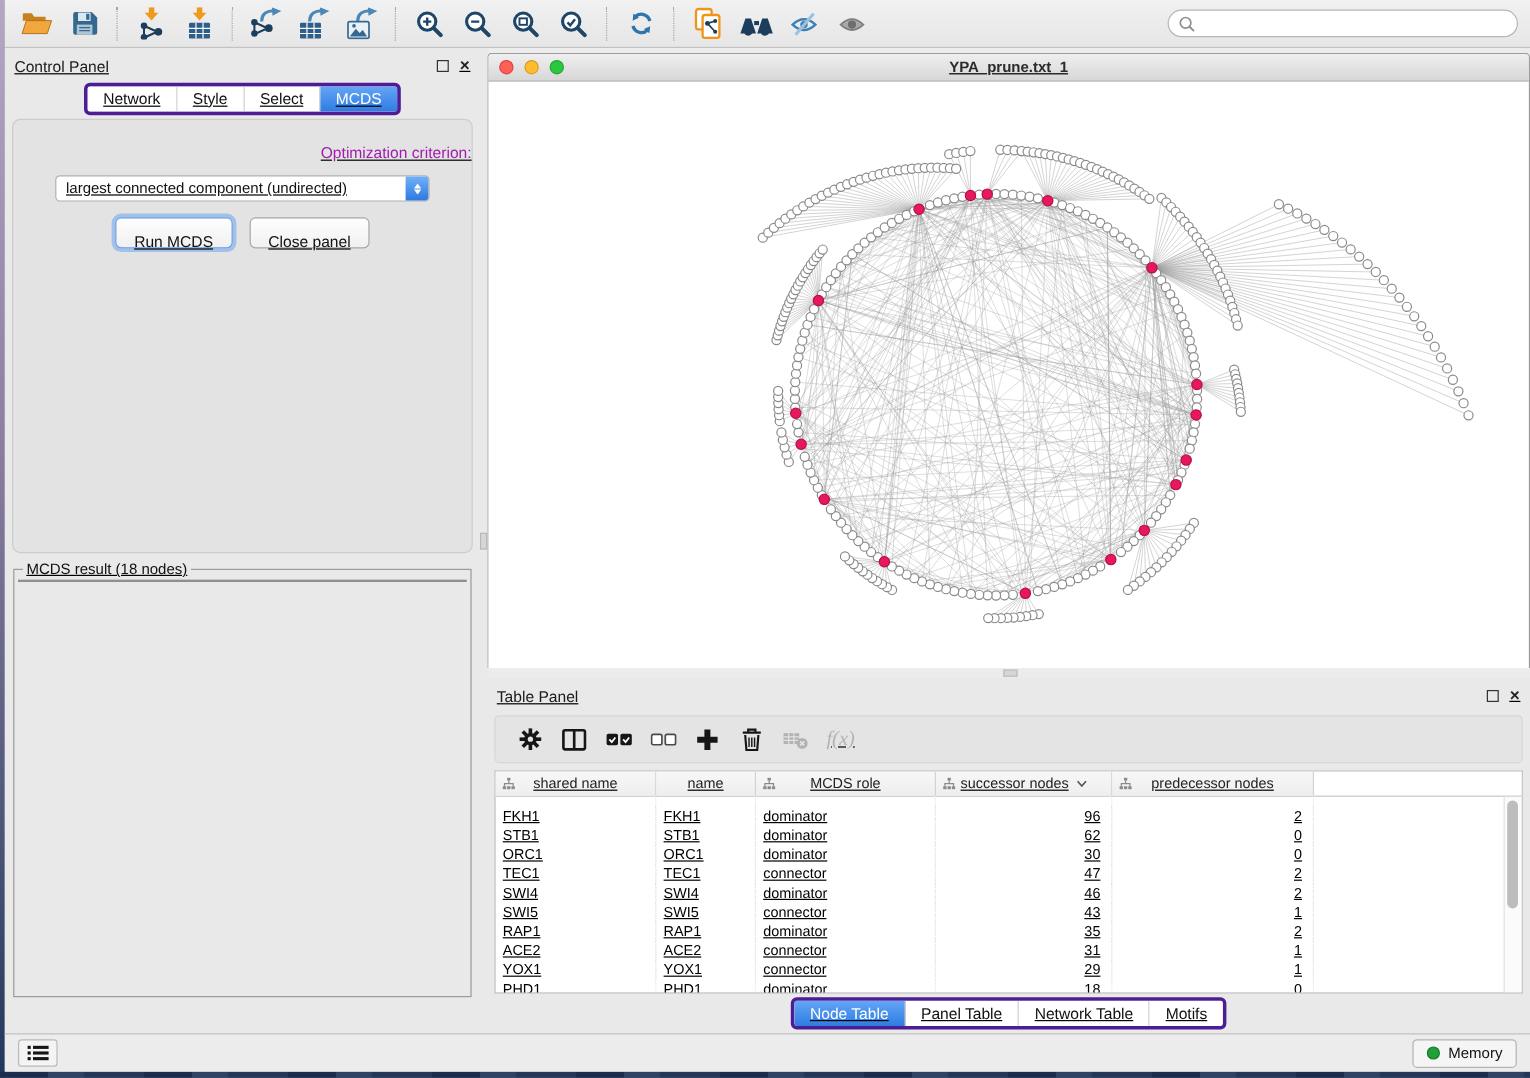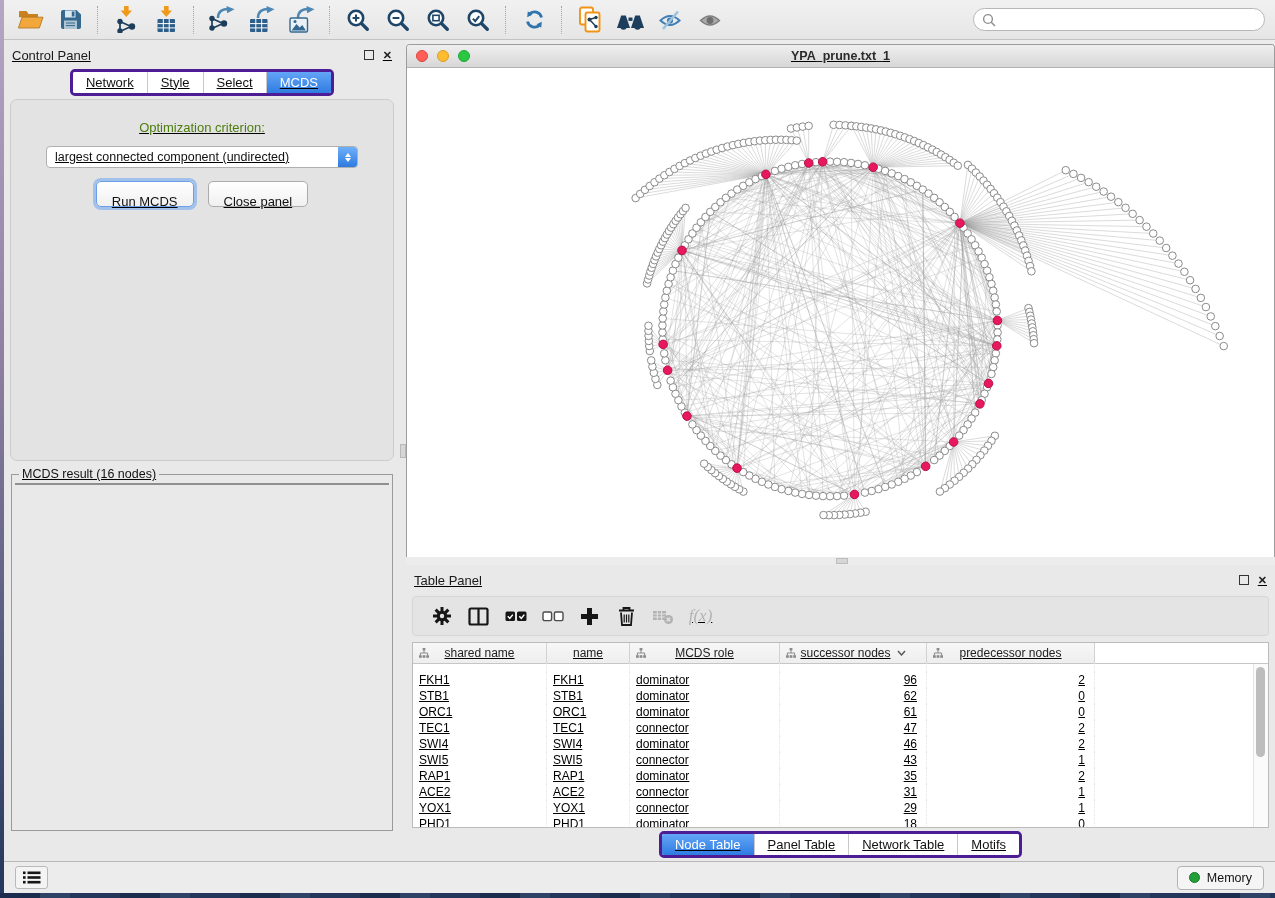--- a/index.html
+++ b/index.html
@@ -30,21 +30,21 @@
   .winbtn{font-size:11px;color:#222;line-height:1;cursor:pointer;}
   .winbtn.sq{width:8px;height:8px;border:1.3px solid #333;display:inline-block;}
   .cp-tabs-row{height:28px;display:flex;justify-content:center;align-items:center;}
   .seg{display:flex;background:#fff;border:3px solid #4c1d95;border-radius:5px;overflow:hidden;height:21px;}
   .seg button{font-family:"Liberation Sans",sans-serif;font-size:13px;padding:0 13px;background:#fff;border:none;
     border-right:1px solid #c9c9c9;color:#111;cursor:pointer;}
   .seg button:last-child{border-right:none;}
   .seg button.sel{background:linear-gradient(#64a5f6,#2e7ce2);color:#fff;}
   .cp-options{margin:3px 6px 0 6px;height:362px;flex:0 0 362px;background:#e3e3e3;
     border:1px solid #cccccc;border-radius:7px;box-sizing:border-box;}
-  .opt-label{text-align:center;margin-top:20px;font-size:13px;color:#4d7c0f;}
+  .opt-label{text-align:right;margin-top:20px;font-size:13px;color:#a21caf;}
   .selrow{display:flex;justify-content:center;margin-top:11px;}
   .selectbox{position:relative;width:312px;height:22px;background:#fff;border:1px solid #b0b0b0;border-radius:4px;
     display:flex;align-items:center;box-sizing:border-box;cursor:pointer;}
   .selectbox .val{font-size:12.5px;padding-left:8px;color:#111;}
   .spincap{position:absolute;right:0;top:0;width:19px;height:100%;border-radius:0 3px 3px 0;
     background:linear-gradient(#6fb0f8,#2d7ae0);display:flex;flex-direction:column;align-items:center;justify-content:center;gap:1px;}
   .spincap i{width:0;height:0;border-left:3.5px solid transparent;border-right:3.5px solid transparent;}
   .spincap i.up{border-bottom:4px solid #fff;}
   .spincap i.dn{border-top:4px solid #fff;}
   .btnrow{display:flex;justify-content:center;gap:14px;margin-top:13px;}
@@ -288,21 +288,21 @@
                 <i class="dn"></i>
               </span>
           </div>
         </div>
         <div class="btnrow">
           <button class="pbtn focused">Run MCDS</button>
           <button class="pbtn">Close panel</button>
         </div>
       </div>
       <fieldset class="cp-result">
-        <legend>MCDS result (16 nodes)</legend>
+        <legend>MCDS result (18 nodes)</legend>
         <div class="result-inner">
           <div class="result-list" id="mcdsList"></div>
           <div class="result-scroll"></div>
         </div>
       </fieldset>
     </div>
 
     <div class="vsplit">
         <div class="knob"></div>
       </div>
@@ -1364,21 +1364,21 @@
                 <div class="td" style="width: 134px;">STB1</div>
                 <div class="td" style="width: 83px;">STB1</div>
                 <div class="td" style="width: 150px;">dominator</div>
                 <div class="td num" style="width: 147px;">62</div>
                 <div class="td num" style="width: 168px;">0</div>
               </div>
               <div class="tr">
                 <div class="td" style="width: 134px;">ORC1</div>
                 <div class="td" style="width: 83px;">ORC1</div>
                 <div class="td" style="width: 150px;">dominator</div>
-                <div class="td num" style="width: 147px;">61</div>
+                <div class="td num" style="width: 147px;">30</div>
                 <div class="td num" style="width: 168px;">0</div>
               </div>
               <div class="tr">
                 <div class="td" style="width: 134px;">TEC1</div>
                 <div class="td" style="width: 83px;">TEC1</div>
                 <div class="td" style="width: 150px;">connector</div>
                 <div class="td num" style="width: 147px;">47</div>
                 <div class="td num" style="width: 168px;">2</div>
               </div>
               <div class="tr">

